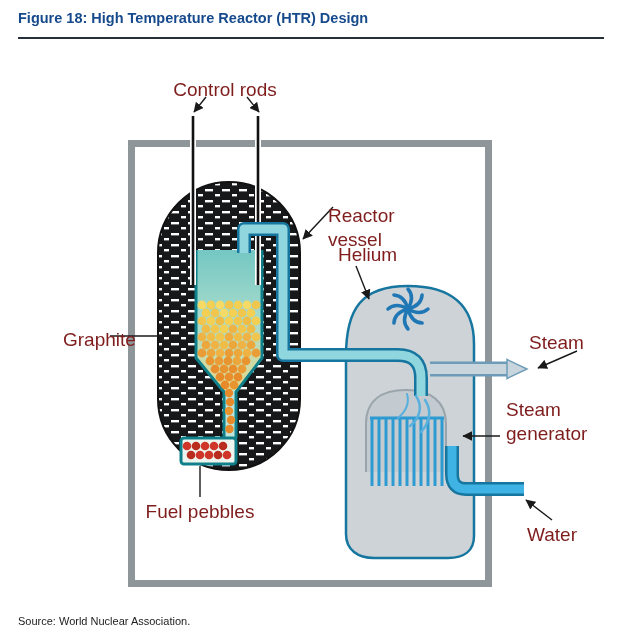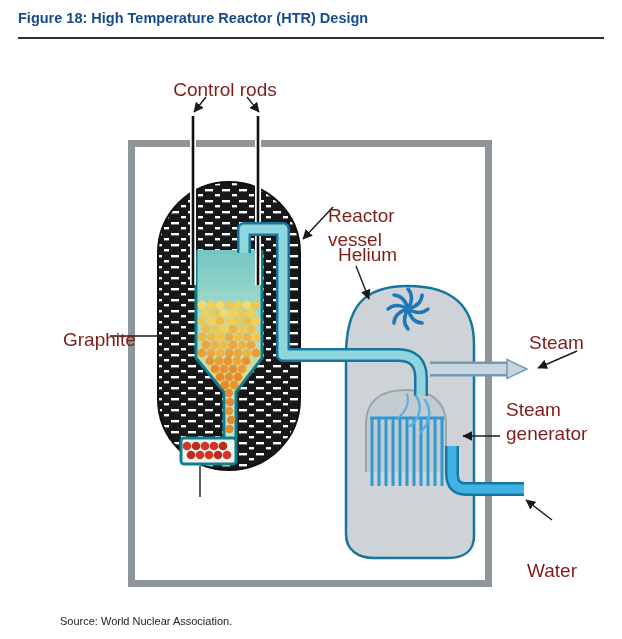--- a/index.html
+++ b/index.html
@@ -1,20 +1,20 @@
 <!DOCTYPE html>
 <html><head>
 <meta charset="utf-8">
 <style>
   html,body{margin:0;padding:0;background:#fff;}
   .page{position:relative;width:622px;height:639px;background:#fff;
         font-family:Liberation Sans, sans-serif;overflow:hidden;}
   .title{position:absolute;left:18px;top:10px;font-size:14.5px;font-weight:bold;color:#164a8c;}
   .rule{position:absolute;left:18px;top:37px;width:586px;height:2px;background:#26303a;}
-  .src{position:absolute;left:18px;top:615px;font-size:11px;color:#1c1c1c;margin-left:42px;}
+  .src{position:absolute;left:18px;top:615px;font-size:11px;color:#1c1c1c;}
   .lbl{position:absolute;font-size:19px;color:#7f1d1d;white-space:pre-line;line-height:1.25;}
   .lbl.center{text-align:center;}
   svg.diagram{position:absolute;left:0;top:0;}
 </style>
 </head>
 <body>
 
 <div class="page">
 
   <div class="title">Figure 18: High Temperature Reactor (HTR) Design</div>
@@ -205,19 +205,20 @@
       <line x1="110" y1="336" x2="170" y2="336"></line>
       <line x1="200" y1="497" x2="200" y2="466"></line>
     </g>
   </svg>
 
   <div class="lbl center" style="left:150px;top:78px;width:150px;">Control rods</div>
   <div class="lbl" style="left:328px;top:168px;margin-top:36px;">Reactor
 vessel</div>
   <div class="lbl" style="left:338px;top:243px;text-align:center;">Helium</div>
   <div class="lbl" style="left:46px;top:328px;margin-left:17px;">Graphite</div>
+  <div class="lbl center" style="left:145px;top:500px;width:110px;">Fuel pebbles</div>
   <div class="lbl" style="left:529px;top:331px;">Steam</div>
   <div class="lbl" style="left:506px;top:398px;">Steam
 generator</div>
-  <div class="lbl" style="left:527px;top:523px;margin-top:36px;">Water</div>
+  <div class="lbl" style="left:527px;top:523px;">Water</div>
 
   <div class="src">Source: World Nuclear Association.</div>
 </div>
 
 </body></html>

